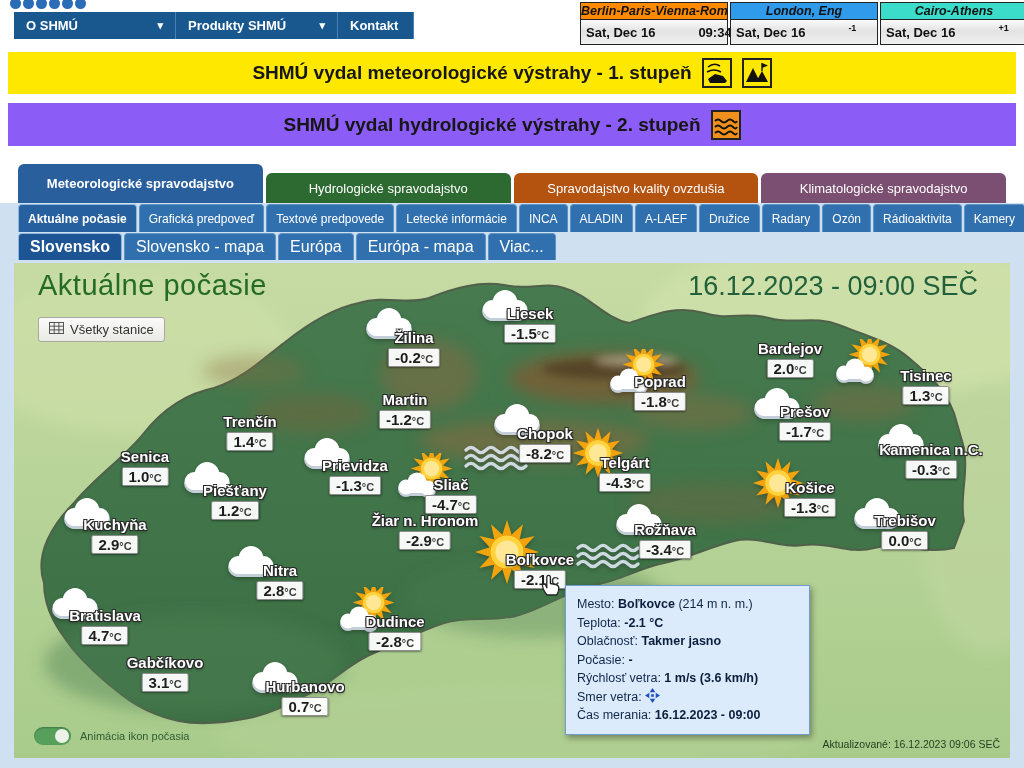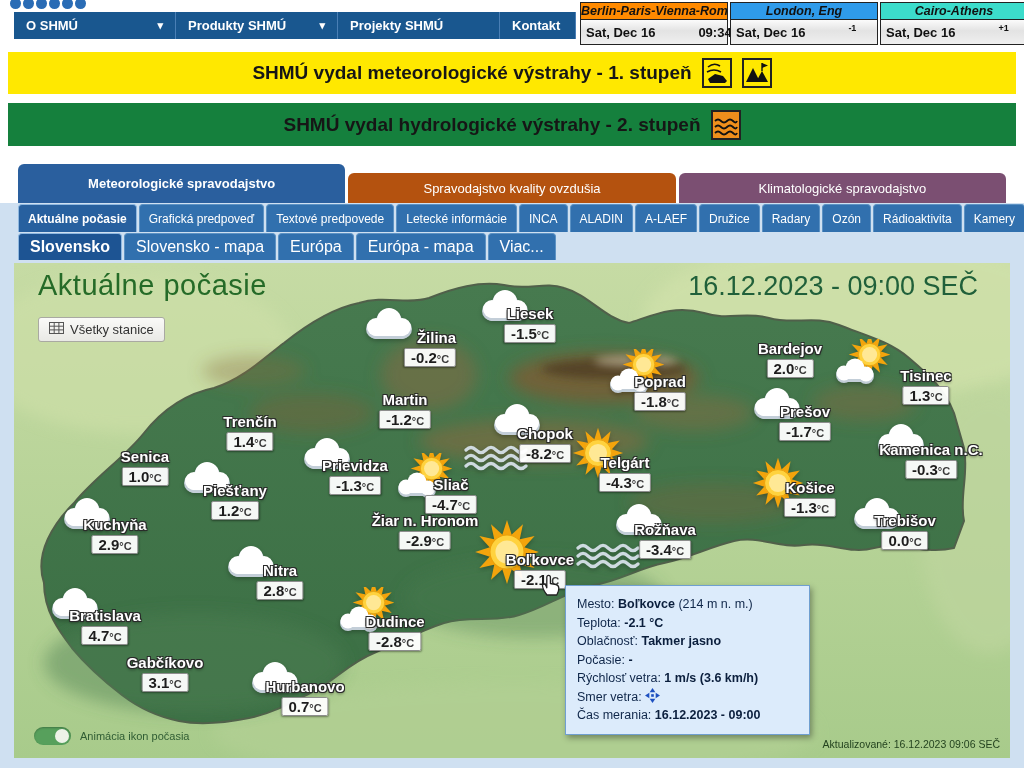--- a/index.html
+++ b/index.html
@@ -106,23 +106,20 @@
 <div id="logo-dots"><span style="background: rgb(42, 108, 181);"></span><span style="background: rgb(42, 108, 181);"></span><span style="background: rgb(42, 108, 181);"></span><span style="background: rgb(42, 108, 181);"></span><span style="background: rgb(42, 108, 181);"></span><span style="background: rgb(42, 108, 181);"></span></div>
 
 <div id="top-nav">
     <div class="nav-item" style="width: 162px; background: rgb(25, 87, 143);">
       <span>O SHMÚ</span>
       <span class="chev">▾</span>
     </div>
     <div class="nav-item" style="width: 162px; background: rgb(25, 87, 143);">
       <span>Produkty SHMÚ</span>
       <span class="chev">▾</span>
-    </div>
-    <div class="nav-item" style="width: 162px; background: rgb(25, 87, 143);">
-      <span>Projekty SHMÚ</span>
     </div>
     <div class="nav-item" style="width: 76px; background: rgb(25, 87, 143);">
       <span>Kontakt</span>
     </div>
   </div>
 
 <div id="clocks">
     <div class="clock">
       <div class="clock-head" style="background: rgb(255, 138, 0);">Berlin-Paris-Vienna-Roma</div>
       <div class="clock-body">
@@ -159,38 +156,41 @@
     </span>
     <span class="warn-box" style="background: rgb(255, 232, 0);">
       <svg width="26" height="26" viewBox="0 0 26 26">
       <polygon points="2,22 9,8 16,22" fill="#111"></polygon>
         <polygon points="12,22 18,11 24,22" fill="#111"></polygon>
       <line x1="18" y1="11" x2="18" y2="3" stroke="#111" stroke-width="1.4"></line>
       <polygon points="18,3 24,5.5 18,8" fill="#111"></polygon>
       </svg>
     </span>
   </div>
-<div id="banner-1" class="banner" style="background: #15803d;">
+<div id="banner-1" class="banner" style="background: #8b5cf6;">
     <span>SHMÚ vydal hydrologické výstrahy - 2. stupeň</span>
     <span class="warn-box" style="background: rgb(239, 143, 28);">
       <svg width="26" height="26" viewBox="0 0 26 26">
         <g fill="none" stroke="#111" stroke-width="1.8">
       <path d="M2 9 q3 -3 6 0 t6 0 t6 0 t4 0"></path>
           <path d="M2 15 q3 -3 6 0 t6 0 t6 0 t4 0"></path>
           <path d="M2 21 q3 -3 6 0 t6 0 t6 0 t4 0"></path>
         </g>
       </svg>
     </span>
   </div>
 
 <div id="content-panel"></div>
 
 <div id="main-tabs">
     <div class="main-tab active" style="background: rgb(42, 95, 158);">
       <span>Meteorologické spravodajstvo</span>
+    </div>
+    <div class="main-tab" style="background: rgb(44, 106, 49);">
+      <span>Hydrologické spravodajstvo</span>
     </div>
     <div class="main-tab" style="background: rgb(180, 82, 15);">
       <span>Spravodajstvo kvality ovzdušia</span>
     </div>
     <div class="main-tab" style="background: rgb(123, 79, 114);">
       <span>Klimatologické spravodajstvo</span>
     </div>
   </div>
 <div id="sub-tabs">
     <div class="sub-tab active">
@@ -352,21 +352,21 @@
         <circle cx="40" cy="22" r="10"></circle>
           <rect x="8" y="20" width="38" height="12" rx="6"></rect>
         </g>
       <g fill="#ffffff">
           <circle cx="14" cy="20" r="9"></circle>
           <circle cx="27" cy="13" r="12"></circle>
         <circle cx="40" cy="20" r="9"></circle>
           <rect x="8" y="17" width="38" height="12" rx="6"></rect>
         </g>
       </svg></div>
-    <div class="station" style="left: 416px; top: 66px; text-align: right;"><div class="st-name">Žilina</div><div class="st-temp"><span>-0.2</span><span class="unit">°C</span></div></div>
+    <div class="station" style="left: 400px; top: 66px;"><div class="st-name">Žilina</div><div class="st-temp"><span>-0.2</span><span class="unit">°C</span></div></div>
     <div class="station-icon" style="left: 464px; top: 26px;"><svg width="52" height="36" viewBox="0 0 52 36">
       <g fill="#c3ced8">
           <circle cx="14" cy="22" r="10"></circle>
           <circle cx="27" cy="15" r="13"></circle>
         <circle cx="40" cy="22" r="10"></circle>
           <rect x="8" y="20" width="38" height="12" rx="6"></rect>
         </g>
       <g fill="#ffffff">
           <circle cx="14" cy="20" r="9"></circle>
           <circle cx="27" cy="13" r="12"></circle>

